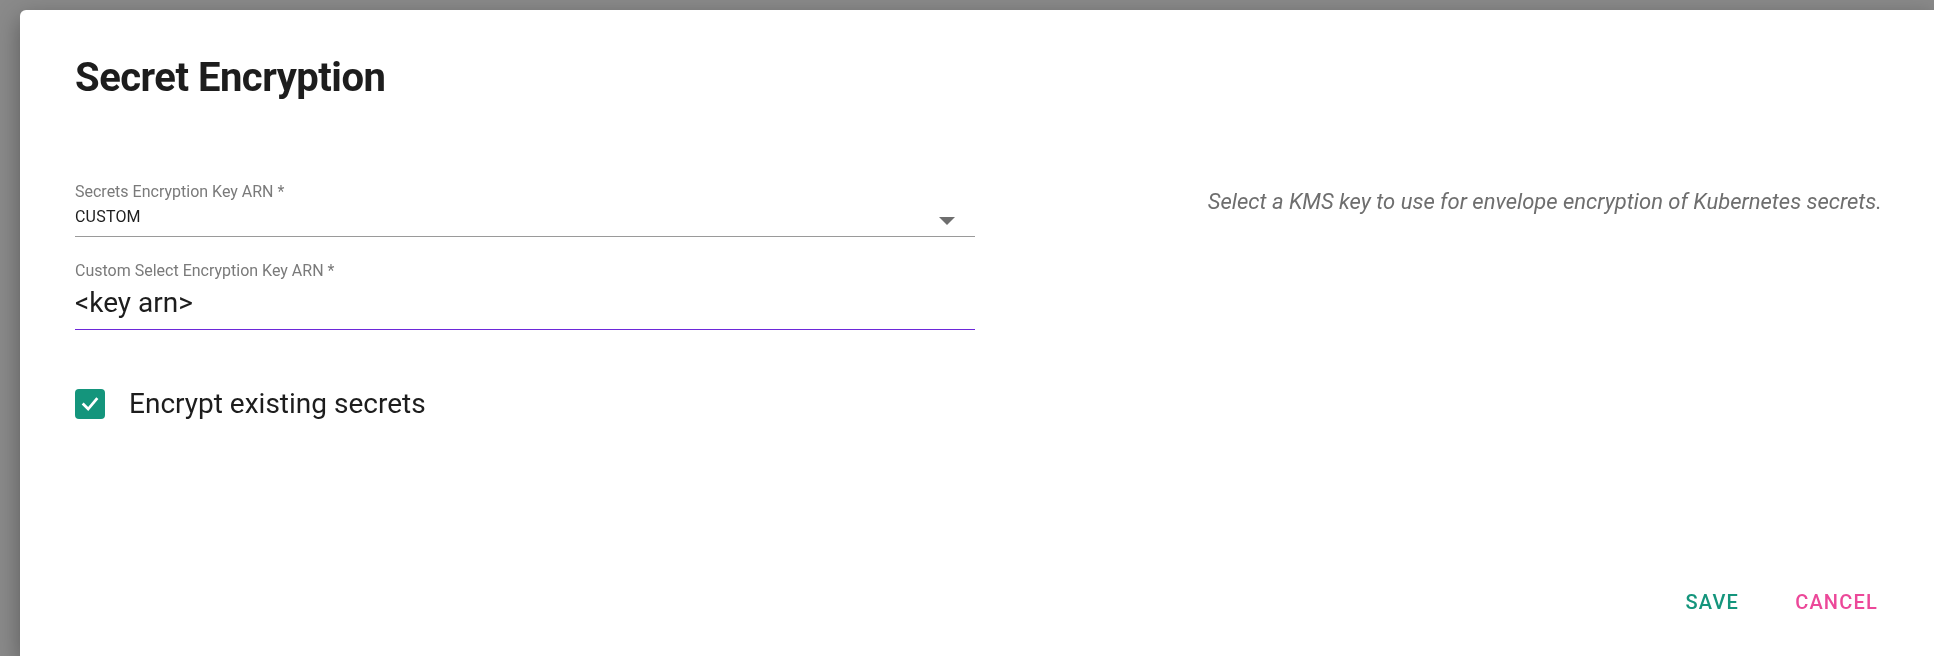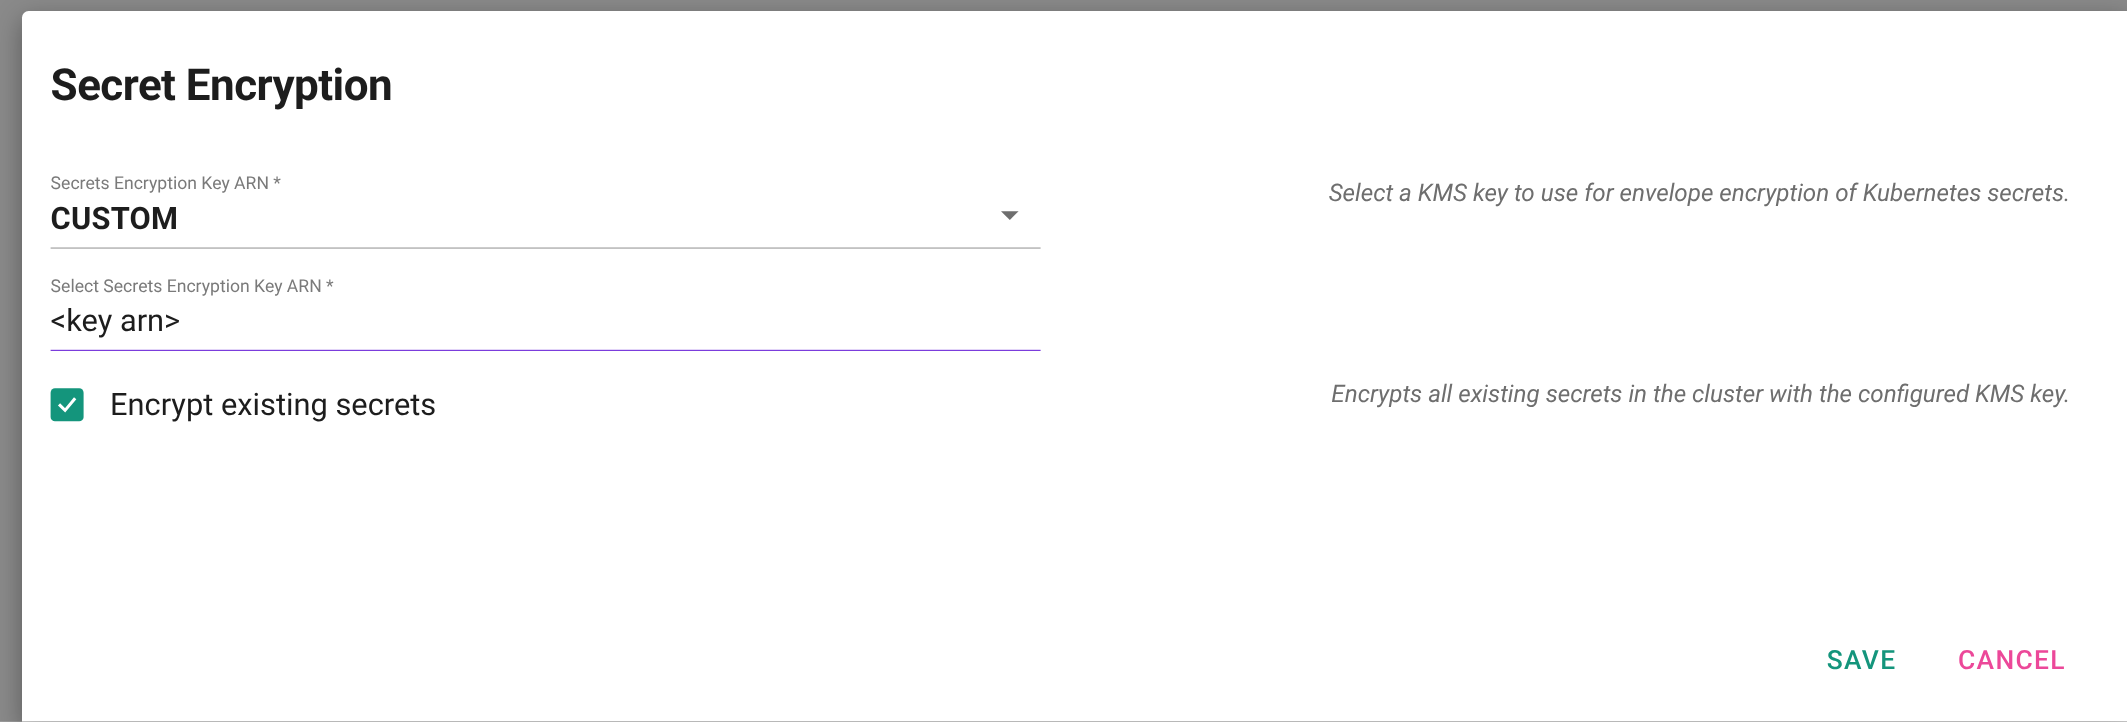--- a/index.html
+++ b/index.html
@@ -23,23 +23,24 @@
     }
     .dialog {
       position: absolute;
       left: 20px;
       right: 0;
       top: 10px;
       bottom: 0;
       background: #ffffff;
       border-radius: 6px 0 0 0;
       box-shadow: 0 8px 24px rgba(0,0,0,0.35);
-      padding: 44px 52px 36px 26px;
+      padding: 44px 52px 36px 55px;
       display: flex;
       flex-direction: column;
+      gap: 25px;
     }
     .dialog-title {
       font-size: 40px;
       font-weight: 700;
       color: #1d1d1d;
       letter-spacing: -0.5px;
       margin-bottom: 56px;
     }
     .form-row {
       display: flex;
@@ -68,23 +69,23 @@
       margin-bottom: 6px;
       font-weight: 400;
     }
     .select-wrap {
       position: relative;
       border-bottom: 1px solid #9a9a9a;
       padding-bottom: 10px;
       width: 100%;
     }
     .select-value {
-      font-size: 28px;
-      color: #1d1d1d;
-      font-weight: 700;
+      font-size: 16px;
+      color: #1d1d1d;
+      font-weight: 400;
       letter-spacing: 0.2px;
     }
     .caret {
       position: absolute;
       right: 20px;
       top: 10px;
       width: 0;
       height: 0;
       border-left: 8px solid transparent;
       border-right: 8px solid transparent;
@@ -135,21 +136,21 @@
     .actions {
       margin-top: auto;
       display: flex;
       justify-content: flex-end;
       gap: 48px;
       padding-top: 36px;
     }
     .btn {
       background: transparent;
       border: none;
-      font-size: 24px;
+      font-size: 20px;
       font-weight: 500;
       letter-spacing: 1.2px;
       cursor: pointer;
       padding: 6px 4px;
       font-family: inherit;
     }
     .btn-primary {
       color: #14957c;
     }
     .btn-secondary {
@@ -167,21 +168,21 @@
   <div class="form-row">
     <div class="form-left">
       <div class="field-group">
         <div class="field-label">Secrets Encryption Key ARN *</div>
         <div class="select-wrap">
           <span class="select-value">CUSTOM</span>
           <span class="caret"></span>
         </div>
       </div>
       <div class="field-group">
-        <div class="field-label">Select Secrets Encryption Key ARN *</div>
+        <div class="field-label">Custom Select Encryption Key ARN *</div>
         <div class="text-input-wrap">
           <span class="text-input-value">&lt;key arn&gt;</span>
         </div>
       </div>
     </div>
     <div class="form-right">
       <div class="helper-text">Select a KMS key to use for envelope encryption of Kubernetes secrets.</div>
     </div>
   </div>
 
@@ -189,22 +190,19 @@
     <div class="form-left">
       <div class="checkbox-row">
         <div class="checkbox">
           <svg viewBox="0 0 24 24">
               <polyline points="4 12 10 18 20 6"></polyline>
             </svg>
         </div>
         <span class="checkbox-label">Encrypt existing secrets</span>
       </div>
     </div>
-    <div class="form-right">
-      <div class="helper-text">Encrypts all existing secrets in the cluster with the configured KMS key.</div>
-    </div>
   </div>
 
   <div class="actions">
     <button class="btn btn-primary">SAVE</button>
     <button class="btn btn-secondary">CANCEL</button>
   </div>
 </div>
 
 </body></html>

